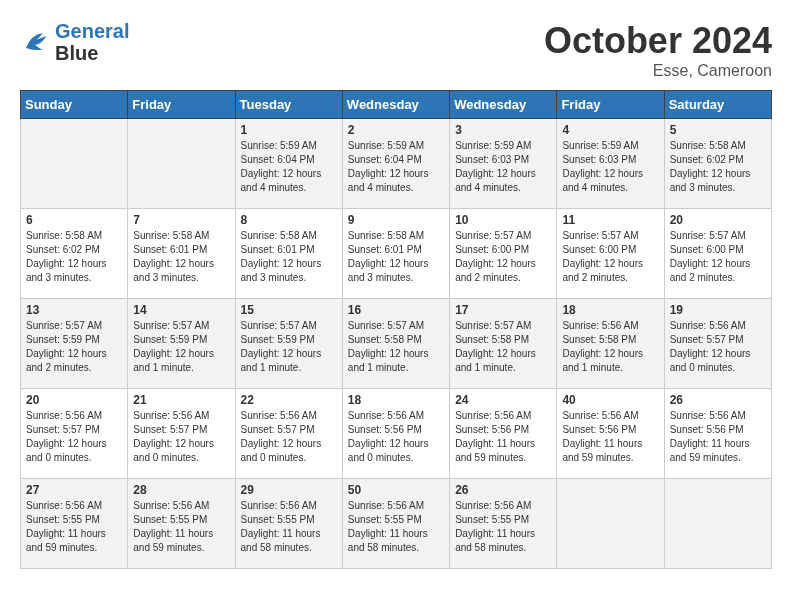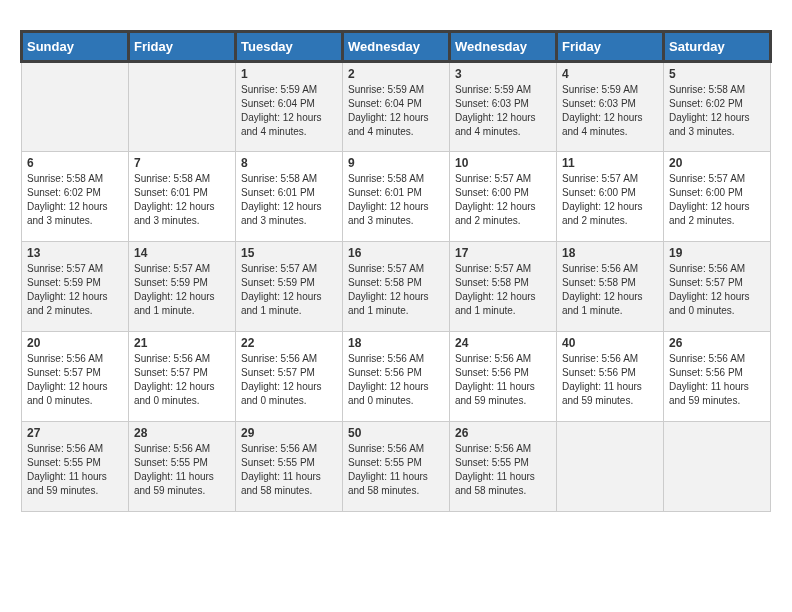--- a/index.html
+++ b/index.html
@@ -42,21 +42,21 @@
       border-collapse: collapse;
       table-layout: fixed;
     }
     th {
       background-color: #2e75b6;
       color: #fff;
       font-size: 13px;
       font-weight: bold;
       padding: 6px 4px;
       text-align: left;
-      border: 3px solid #404040;
+      border: 1px solid #404040;
     }
     td {
       border: 1px solid #ccc;
       vertical-align: top;
       padding: 4px 5px;
       font-size: 10.5px;
       color: #333;
       height: 90px;
       background: #fff;
     }
@@ -84,21 +84,34 @@
       color: #333;
     }
     td.empty {
       background: #f9f9f9;
     }
   </style>
 </head>
 <body>
 
 <div class="header">
+  <div class="logo">
+    <svg class="logo-bird" viewBox="0 0 40 40">
+      <path d="M8,28 Q15,10 30,8 Q25,16 20,18 Q28,14 35,12 Q30,22 20,24 Q25,28 30,30 Q18,32 8,28Z" fill="#2e75b6"></path>
+    </svg>
+    <div>
+      <div style="font-size:20px;font-weight:bold;color:#333;line-height:1.1;">
+        <span style="color:#2e75b6;">General</span><br>
+        <span>Blue</span>
+      </div>
+    </div>
+  </div>
   <div class="title-block">
+    <div class="month-title">October 2024</div>
+    <div class="location-title">Esse, Cameroon</div>
   </div>
 </div>
 
 <table>
   <thead>
     <tr id="header-row">
         <th>Sunday</th>
         <th>Friday</th>
         <th>Tuesday</th>
         <th>Wednesday</th>

